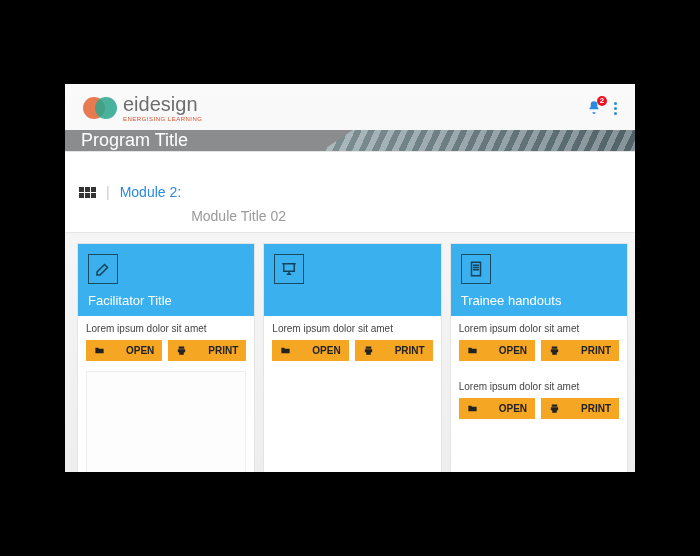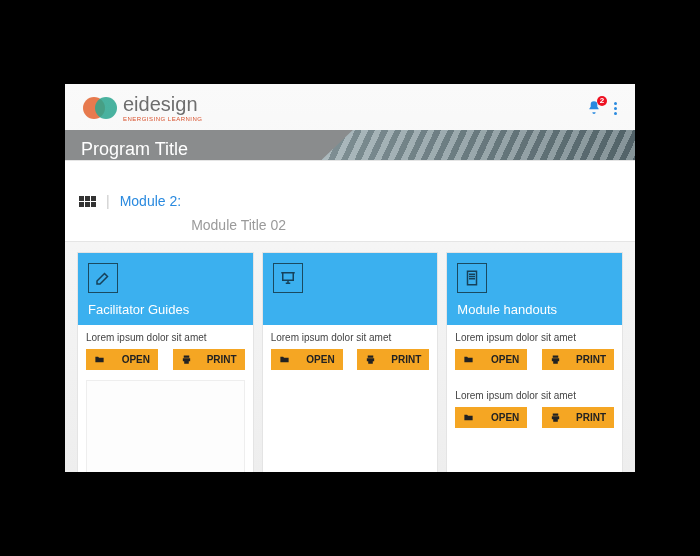--- a/index.html
+++ b/index.html
@@ -62,21 +62,21 @@
     padding-left:16px;
   }
   .hero::after{
     content:"";
     position:absolute; right:0; top:0; bottom:0; width:55%;
     background:
       repeating-linear-gradient(115deg, rgba(255,255,255,0.25) 0 6px, rgba(0,0,0,0.12) 6px 12px),
       linear-gradient(90deg, #90a3a8, #5d7076);
     clip-path: polygon(10% 0, 100% 0, 100% 100%, 0 100%);
   }
-  .hero-title { color:#fff; font-size:18px; font-weight:300; position:relative; z-index:1;margin-top:9px;}
+  .hero-title { color:#fff; font-size:18px; font-weight:300; position:relative; z-index:1;}
   .crumb {
     background:#fff;
     border-top:1px solid #e5e5e5;
     border-bottom:1px solid #e5e5e5;
     padding:8px 14px;
     display:flex;
     align-items:center;
     gap:10px;
     font-size:14px;
   }
@@ -117,25 +117,25 @@
   .desc{ font-size:10px; color:#444;}
   .btn-row{ display:flex; justify-content:space-between; gap:6px;}
   .btn{
     background:#f5a623;
     color:#222;
     font-size:10px;
     font-weight:600;
     padding:5px 8px;
     display:flex;
     align-items:center;
-    gap:6px;
+    gap:21px;
     cursor:pointer;
     border:none;
     min-width:72px;
-    justify-content:space-between;
+    justify-content:flex-start;
   }
   .btn svg{ width:11px; height:11px; }
   .spacer-empty { flex:1; border:1px solid #eee; background:#fdfdfd; margin-top:4px; min-height:95px;}
   .card.c1 .card-body{ height:180px;}
   .card.c2 .card-body{ height:180px;}
   .card.c3 .card-body{ }
 </style>
 </head>
 <body>
 
@@ -187,21 +187,21 @@
 
   <div class="cards">
 
     <div class="card c1">
       <div class="card-head">
         <div class="icon-box">
           <svg viewBox="0 0 24 24">
               <path stroke="#16415a" stroke-width="2" fill="none" d="M4 16l10-10 4 4-10 10H4v-4z"></path>
             </svg>
         </div>
-        <div class="card-title">Facilitator Guides</div>
+        <div class="card-title">Facilitator Title</div>
       </div>
       <div class="card-body">
         <div class="item-block">
           <div class="desc">Lorem ipsum dolor sit amet</div>
           <div class="btn-row">
             <button class="btn">
               <svg viewBox="0 0 24 24">
                   <path fill="#222" d="M3 6h6l2 2h10v10H3z"></path>
                 </svg>
               <span>OPEN</span>
@@ -247,21 +247,21 @@
       </div>
     </div>
 
     <div class="card c3">
       <div class="card-head">
         <div class="icon-box">
           <svg viewBox="0 0 24 24">
               <path stroke="#16415a" stroke-width="2" fill="none" d="M6 3h12v18H6zM8 7h8M8 10h8M8 13h8"></path>
             </svg>
         </div>
-        <div class="card-title">Module handouts</div>
+        <div class="card-title">Trainee handouts</div>
       </div>
       <div class="card-body">
         <div class="item-block">
           <div class="desc">Lorem ipsum dolor sit amet</div>
           <div class="btn-row">
             <button class="btn">
               <svg viewBox="0 0 24 24">
                   <path fill="#222" d="M3 6h6l2 2h10v10H3z"></path>
                 </svg>
               <span>OPEN</span>

